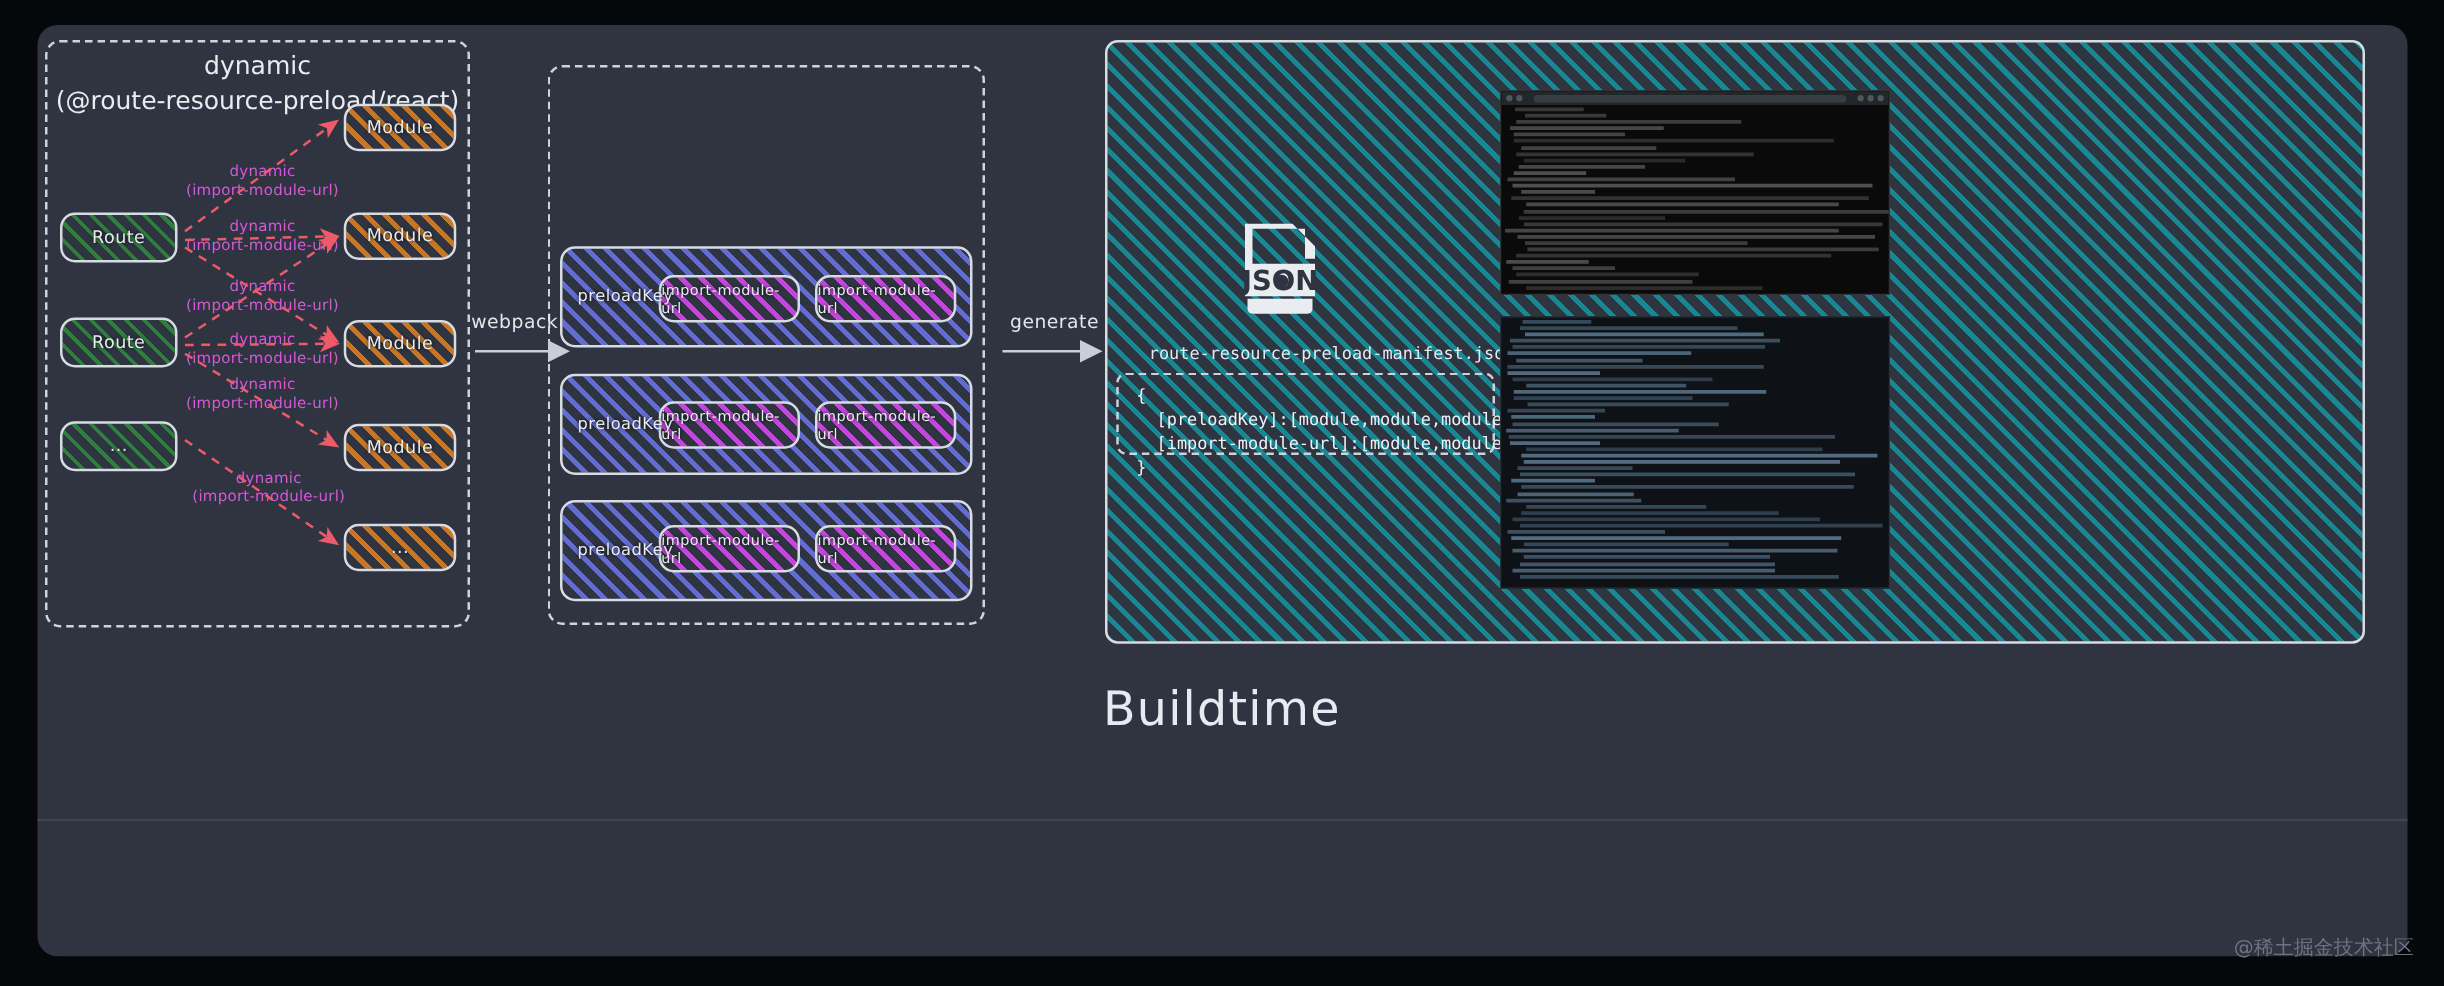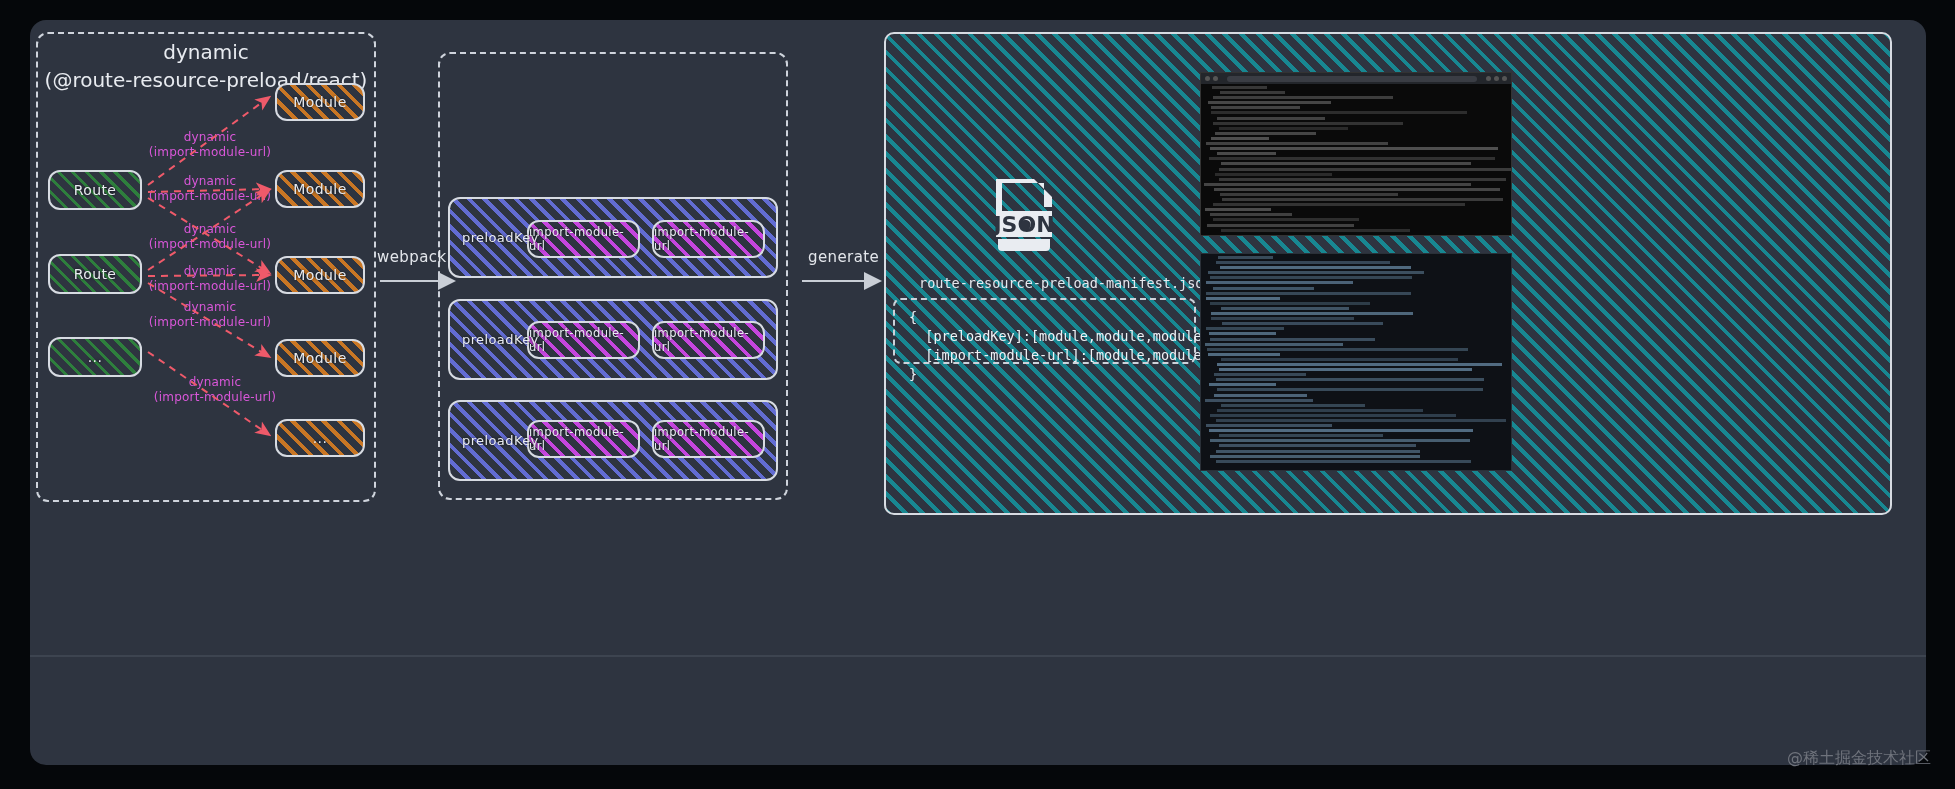--- a/index.html
+++ b/index.html
@@ -393,15 +393,16 @@
       <line x1="148" y1="185" x2="268" y2="98"></line>
       <line x1="148" y1="192" x2="268" y2="189"></line>
       <line x1="148" y1="198" x2="268" y2="272"></line>
       <line x1="148" y1="270" x2="268" y2="191"></line>
       <line x1="148" y1="276" x2="268" y2="275"></line>
       <line x1="148" y1="283" x2="268" y2="356"></line>
       <line x1="148" y1="352" x2="268" y2="434"></line>
     </g>
   </svg>
 
+  <div class="buildtime" style="left:0; top:545px;">Buildtime</div>
   <div class="watermark">@稀土掘金技术社区</div>
 
 </div>
 
 </body></html>

